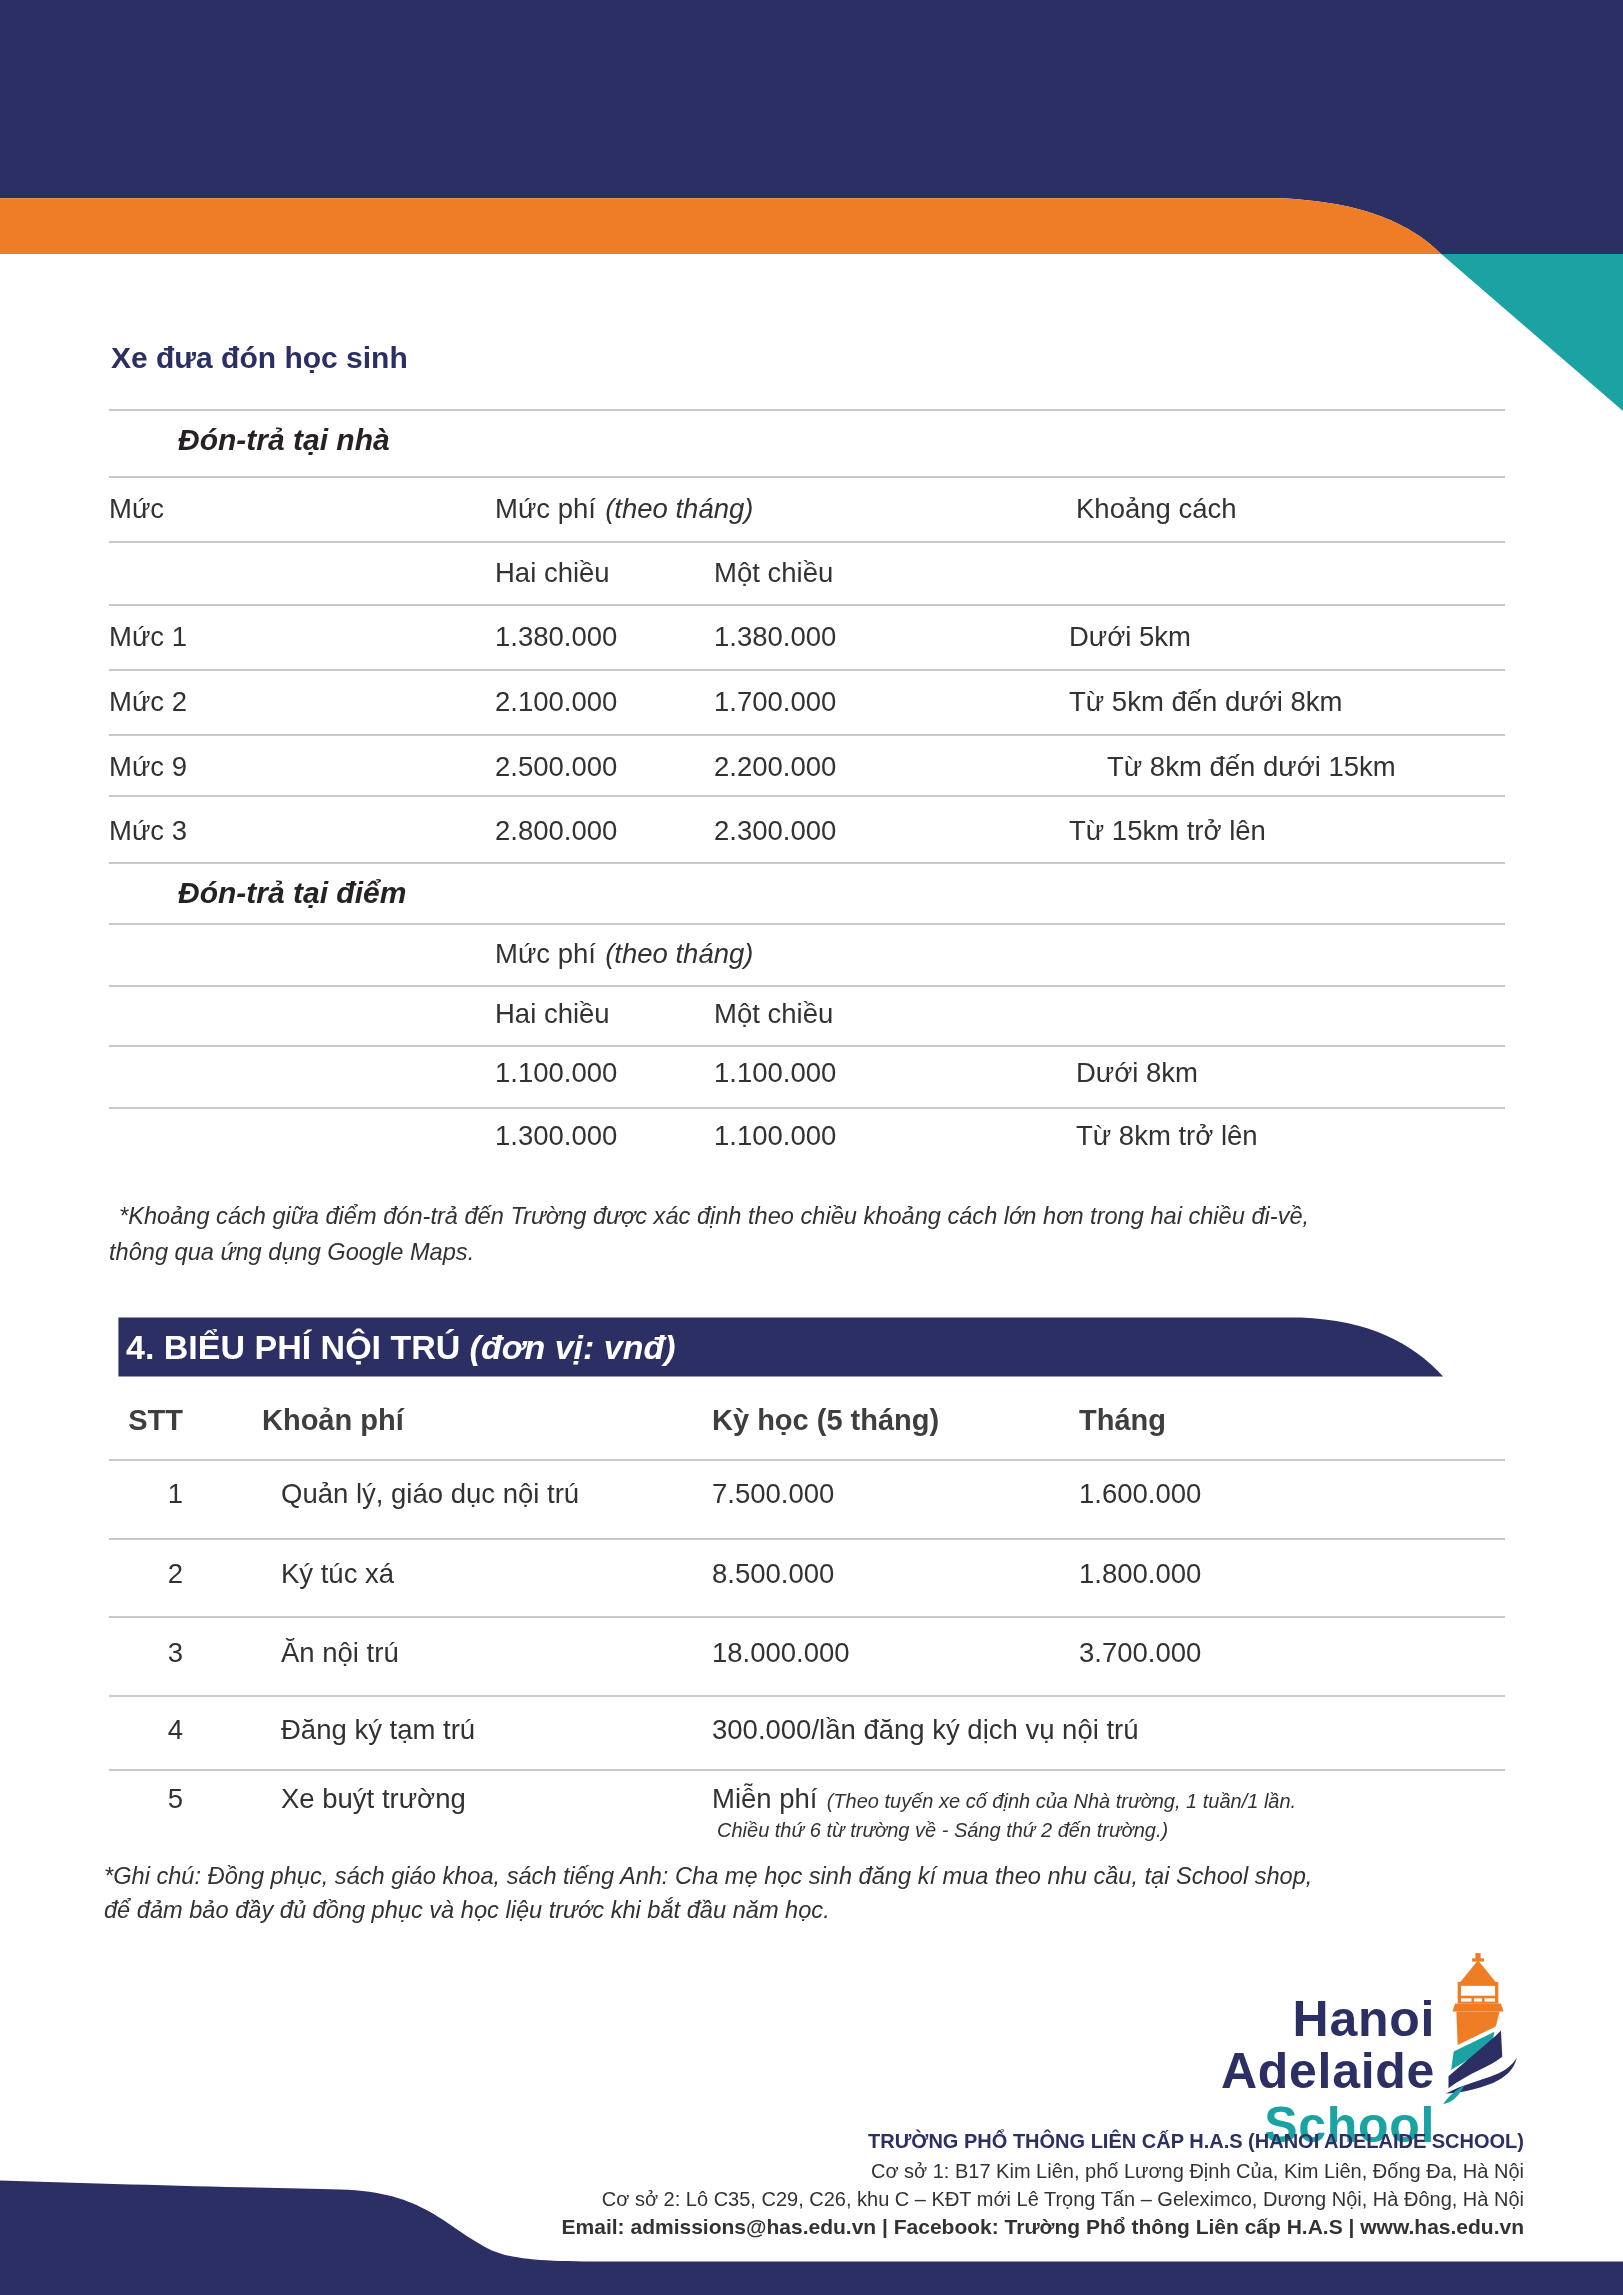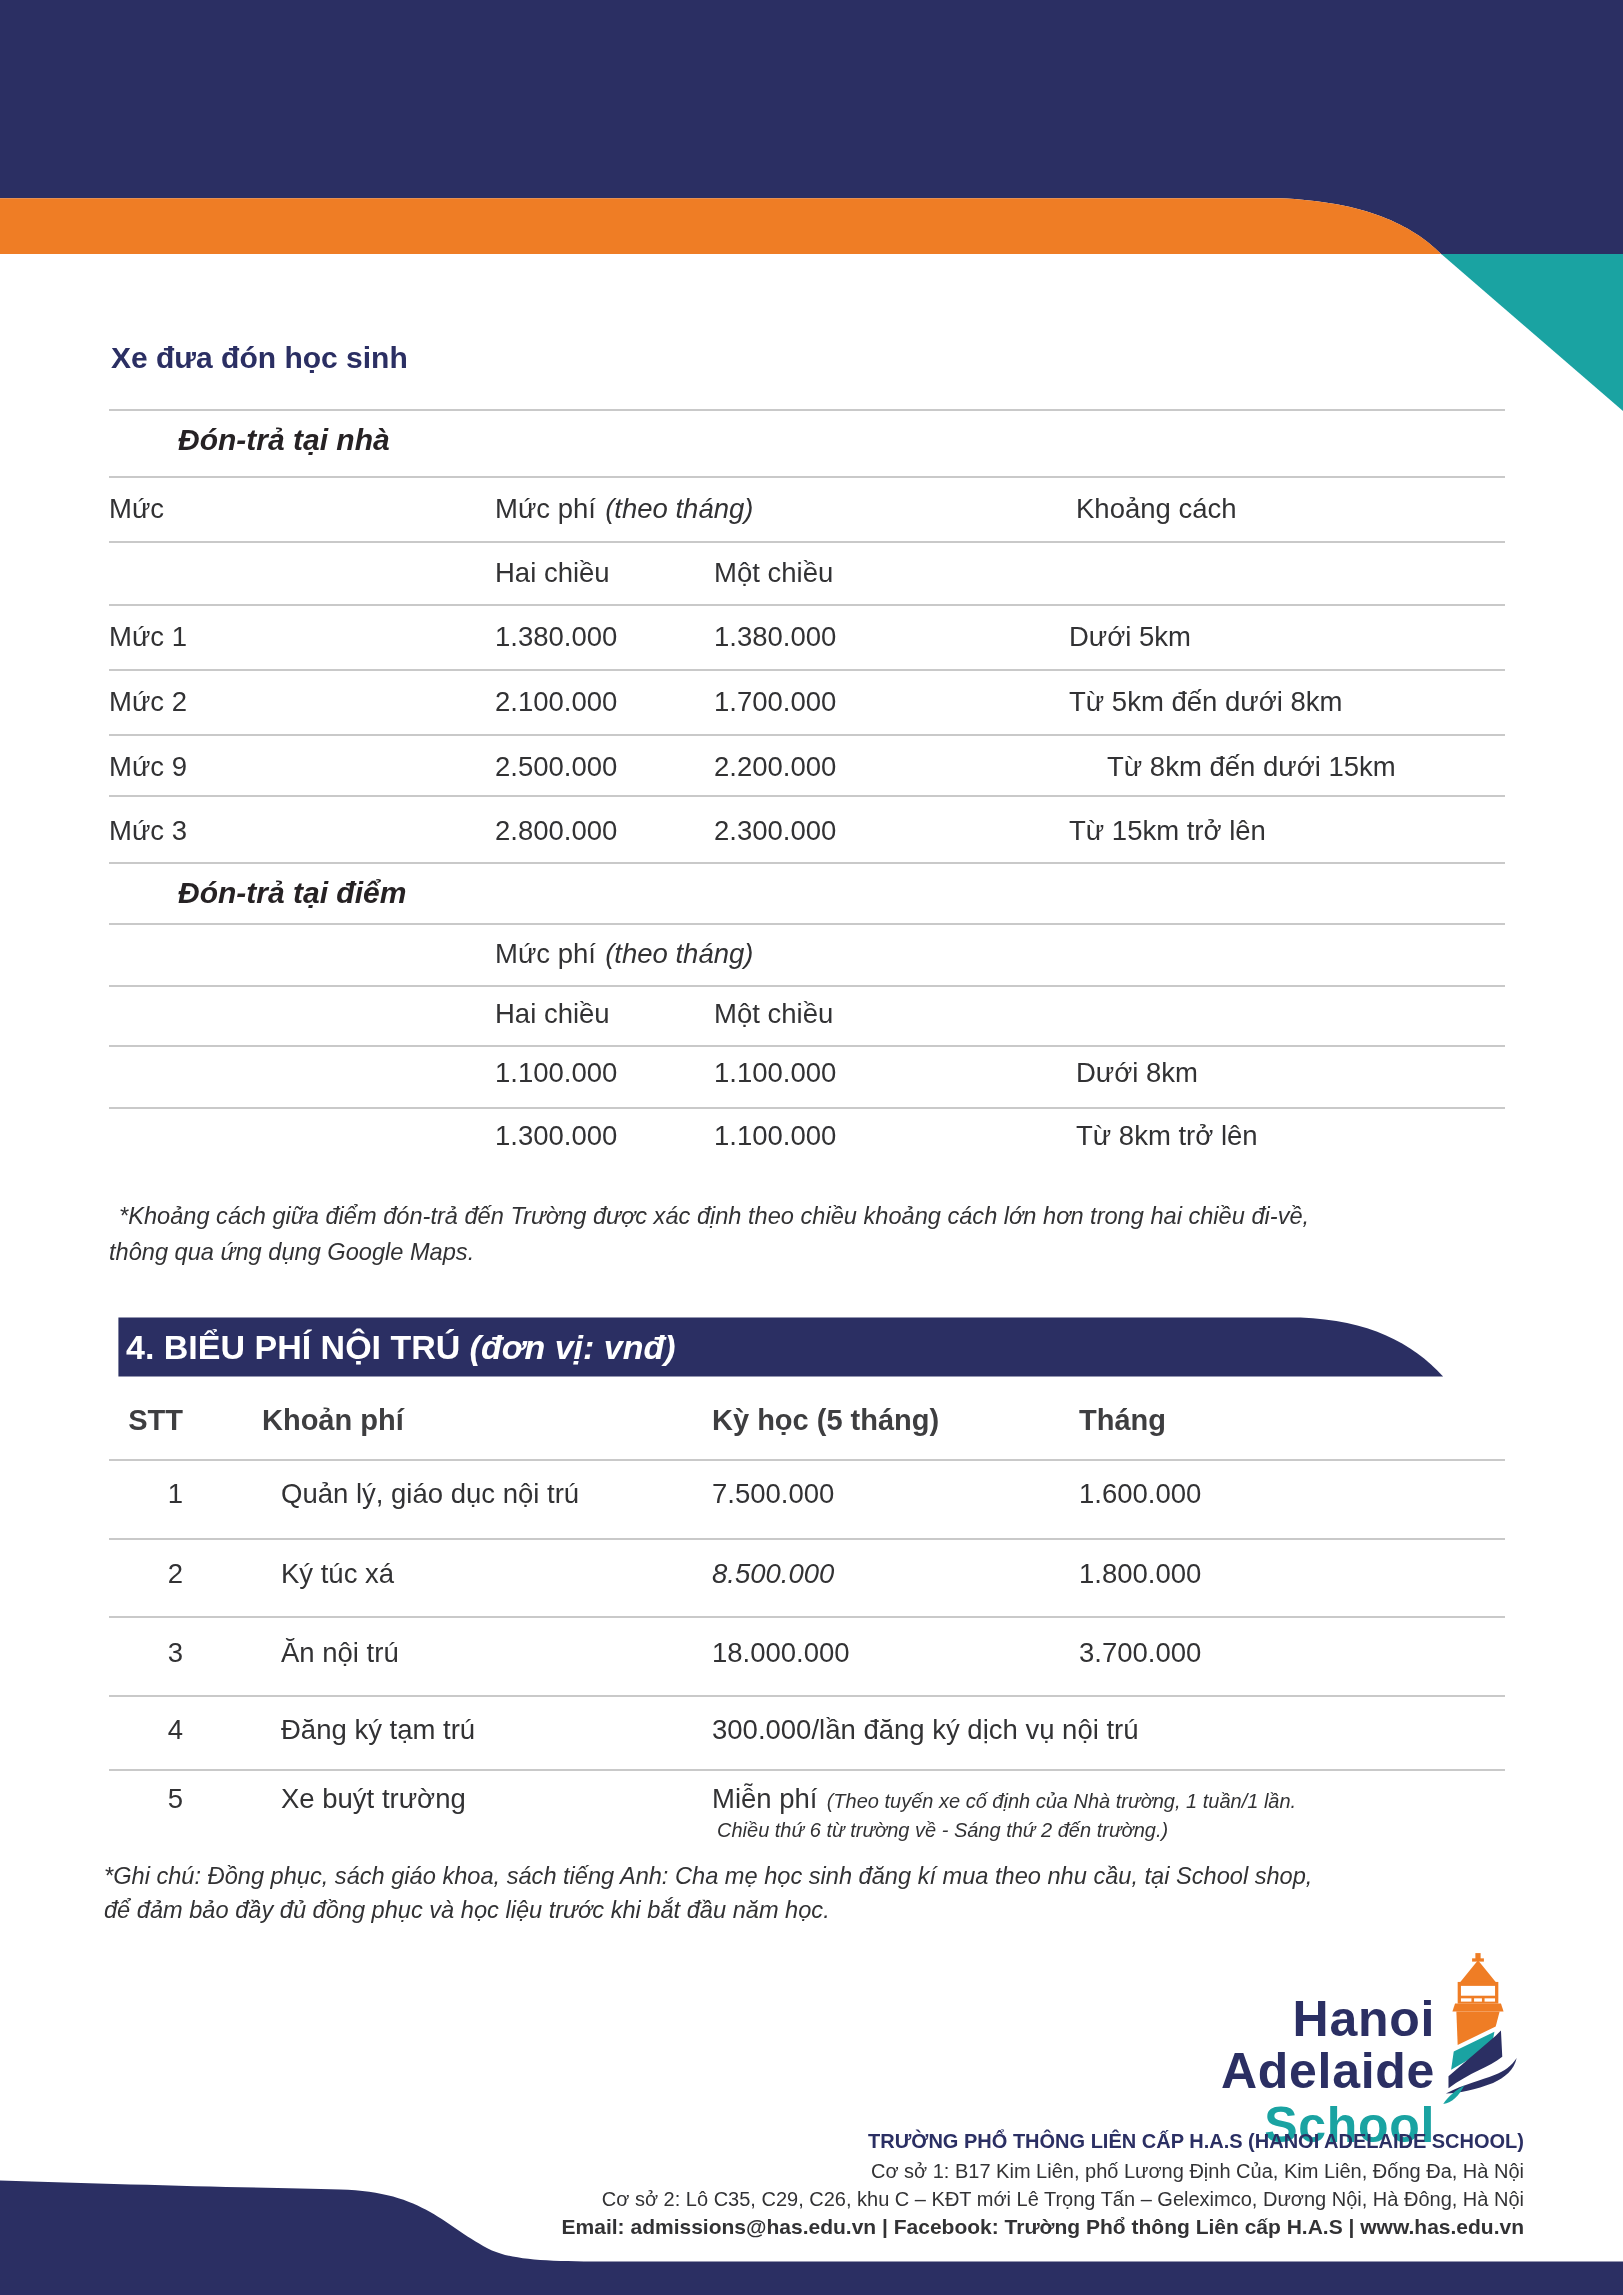--- a/index.html
+++ b/index.html
@@ -137,21 +137,21 @@
     <div class="abs t1 cstt" style="left:118px; top:1480px;">1</div>
     <div class="abs t1" style="left:281px; top:1480px;">Quản lý, giáo dục nội trú</div>
     <div class="abs t1" style="left:712px; top:1480px;">7.500.000</div>
     <div class="abs t1" style="left:1079px; top:1480px;">1.600.000</div>
   </div>
   <div class="line" style="top:1538px;"></div>
 
   <div>
     <div class="abs t1 cstt" style="left:118px; top:1560px;">2</div>
     <div class="abs t1" style="left:281px; top:1560px;">Ký túc xá</div>
-    <div class="abs t1" style="left:712px; top:1560px;font-style:italic;">8.500.000</div>
+    <div class="abs t1" style="left:712px; top:1560px;">8.500.000</div>
     <div class="abs t1" style="left:1079px; top:1560px;">1.800.000</div>
   </div>
   <div class="line" style="top:1616px;"></div>
 
   <div>
     <div class="abs t1 cstt" style="left:118px; top:1639px;">3</div>
     <div class="abs t1" style="left:281px; top:1639px;">Ăn nội trú</div>
     <div class="abs t1" style="left:712px; top:1639px;">18.000.000</div>
     <div class="abs t1" style="left:1079px; top:1639px;">3.700.000</div>
   </div>

